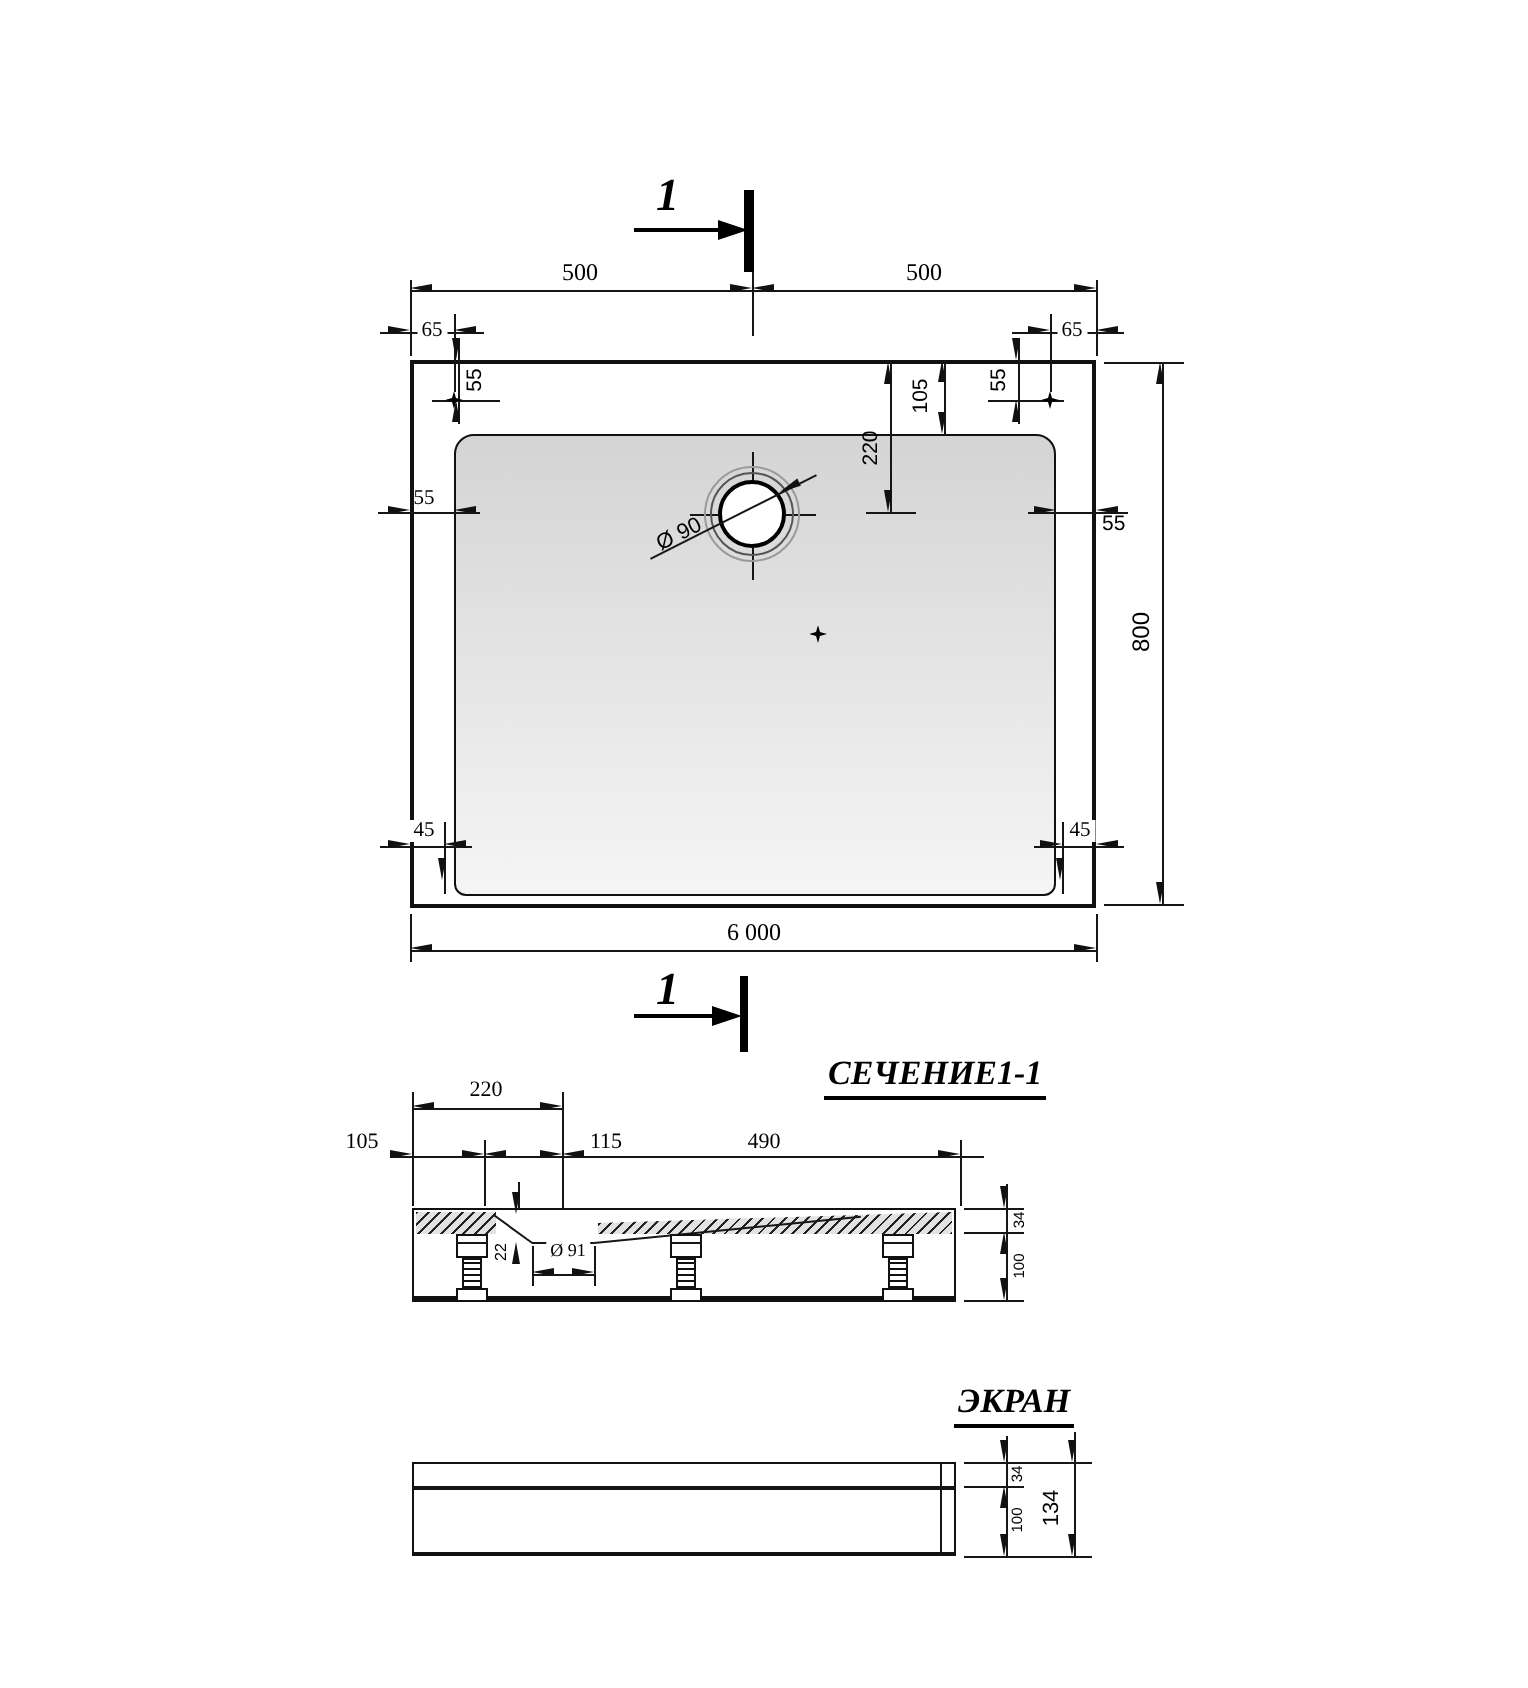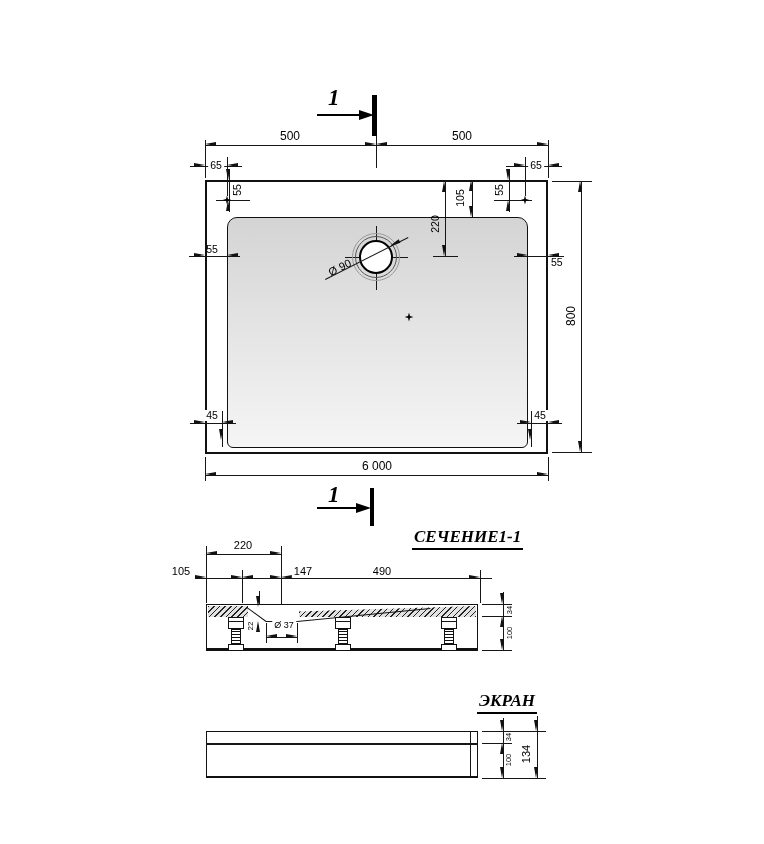--- a/index.html
+++ b/index.html
@@ -2,21 +2,21 @@
 <html><head>
 <meta charset="utf-8">
 <style>
   html,body{margin:0;padding:0;background:#fff;}
   .canvas{position:relative;width:764px;height:844px;background:#fff;overflow:hidden;
           font-family:"Liberation Sans",sans-serif;color:#000;}
   .h{position:absolute;background:#161616;height:1.3px;}
   .v{position:absolute;background:#161616;width:1.3px;}
   .h.thick{height:2px;background:#000;}
   .t{position:absolute;color:#000;font-size:11px;line-height:1.05;white-space:nowrap;z-index:3;}
-  .tc{transform:translateX(-50%);}
+  .tc{transform:translateX(-50%);font-family:Liberation Serif, serif;}
   .tr{transform:translate(-50%,-50%) rotate(-90deg);}
   .bgw{background:#fff;padding:0 2px;}
   .f12{font-size:12px;} .f10{font-size:10.5px;} .f9{font-size:9px;} .f8{font-size:8px;} .f7{font-size:7.5px;}
   .ar{position:absolute;width:0;height:0;border:0 solid transparent;z-index:2;}
   .ar.r{border-top-width:2.6px;border-bottom-width:2.6px;border-left:11px solid #111;}
   .ar.l{border-top-width:2.6px;border-bottom-width:2.6px;border-right:11px solid #111;}
   .ar.u{border-left-width:2.6px;border-right-width:2.6px;border-bottom:11px solid #111;}
   .ar.d{border-left-width:2.6px;border-right-width:2.6px;border-top:11px solid #111;}
   .arb{position:absolute;width:0;height:0;border:0 solid transparent;z-index:2;}
   .arb.r{border-top-width:5px;border-bottom-width:5px;border-left:15px solid #000;}
@@ -185,21 +185,21 @@
 
     <div>
       <div class="h" style="left:195px;top:578px;width:297px;"></div>
       <div class="ar r" style="left:195px;top:575.4px;"></div>
       <div class="ar r" style="left:231px;top:575.4px;"></div>
       <div class="ar l" style="left:242px;top:575.4px;"></div>
       <div class="ar r" style="left:270px;top:575.4px;"></div>
       <div class="ar l" style="left:281px;top:575.4px;"></div>
       <div class="ar r" style="left:469px;top:575.4px;"></div>
       <span class="t tc bgw" style="left:181px;top:566px;">105</span>
-      <span class="t tc bgw" style="left:303px;top:566px;">147</span>
+      <span class="t tc bgw" style="left:303px;top:566px;">115</span>
       <span class="t tc bgw" style="left:382px;top:566px;">490</span>
     </div>
 
     <div class="box" style="left:206px;top:604px;width:272px;height:47px;border:1.5px solid #111;border-bottom-width:3px;background:#fff;"></div>
     <div class="hatch" style="left:208px;top:606px;width:40px;height:11px;"></div>
     <div class="hatch" style="left:299px;top:606px;width:177px;height:11px;clip-path:polygon(0 50%,100% 0,100% 100%,0 100%);"></div>
     <div class="h" style="left:247px;top:607px;width:24px;transform:rotate(36deg);transform-origin:0 0;"></div>
     <div class="h" style="left:266px;top:621px;width:31px;"></div>
     <div class="h" style="left:297px;top:621px;width:134px;transform:rotate(-5.6deg);transform-origin:0 0;"></div>
 
@@ -228,21 +228,21 @@
       <div class="ar u" style="left:256.4px;top:621px;"></div>
       <span class="t tr f8" style="left:251px;top:626px;">22</span>
     </div>
 
     <div>
       <div class="v" style="left:266px;top:623px;height:20px;"></div>
       <div class="v" style="left:297px;top:623px;height:20px;"></div>
       <div class="h" style="left:266px;top:637px;width:31px;"></div>
       <div class="ar l" style="left:266px;top:634.4px;"></div>
       <div class="ar r" style="left:286px;top:634.4px;"></div>
-      <span class="t tc f9 bgw" style="left:284px;top:621px;">Ø 37</span>
+      <span class="t tc f9 bgw" style="left:284px;top:621px;">Ø 91</span>
     </div>
 
     <div>
       <div class="h" style="left:482px;top:604px;width:30px;"></div>
       <div class="h" style="left:482px;top:616px;width:30px;"></div>
       <div class="h" style="left:482px;top:650px;width:30px;"></div>
       <div class="v" style="left:503px;top:592px;height:58px;"></div>
       <div class="ar d" style="left:500.4px;top:593px;"></div>
       <div class="ar u" style="left:500.4px;top:616px;"></div>
       <div class="ar d" style="left:500.4px;top:639px;"></div>

